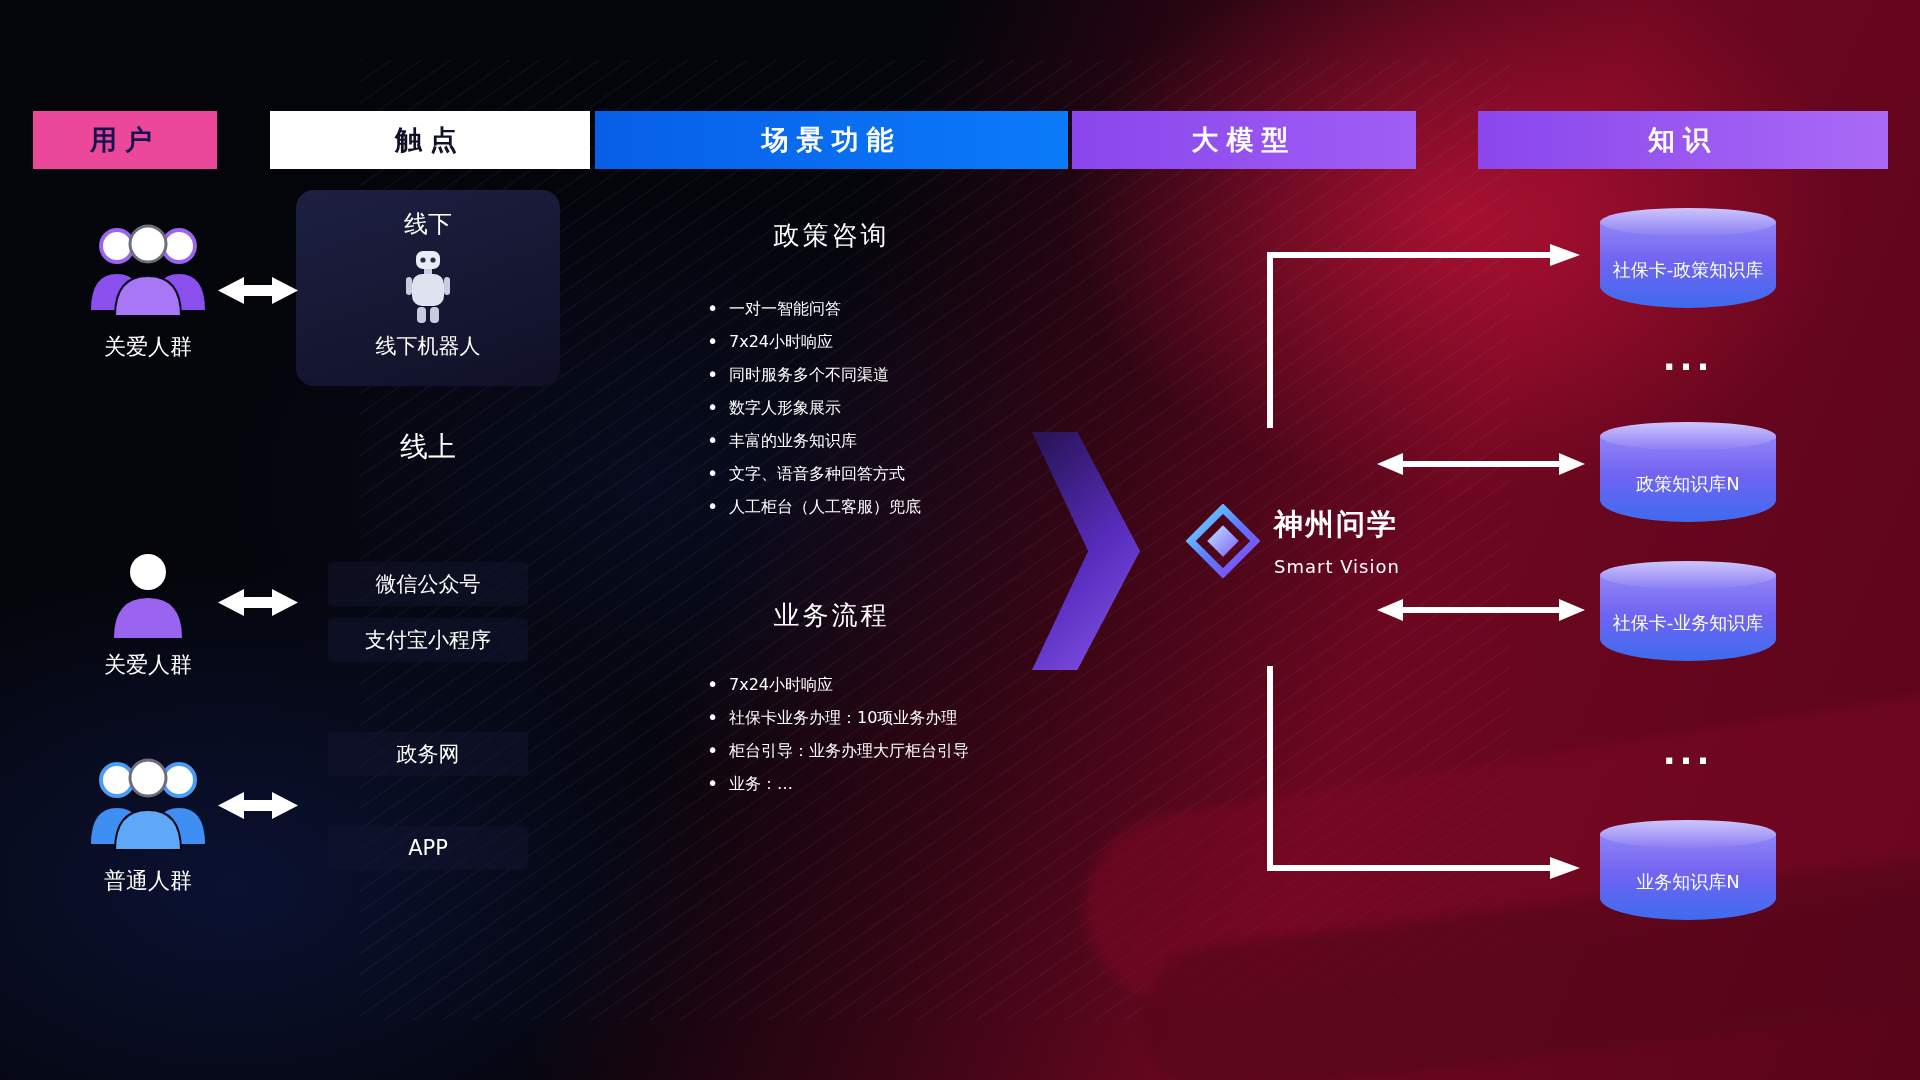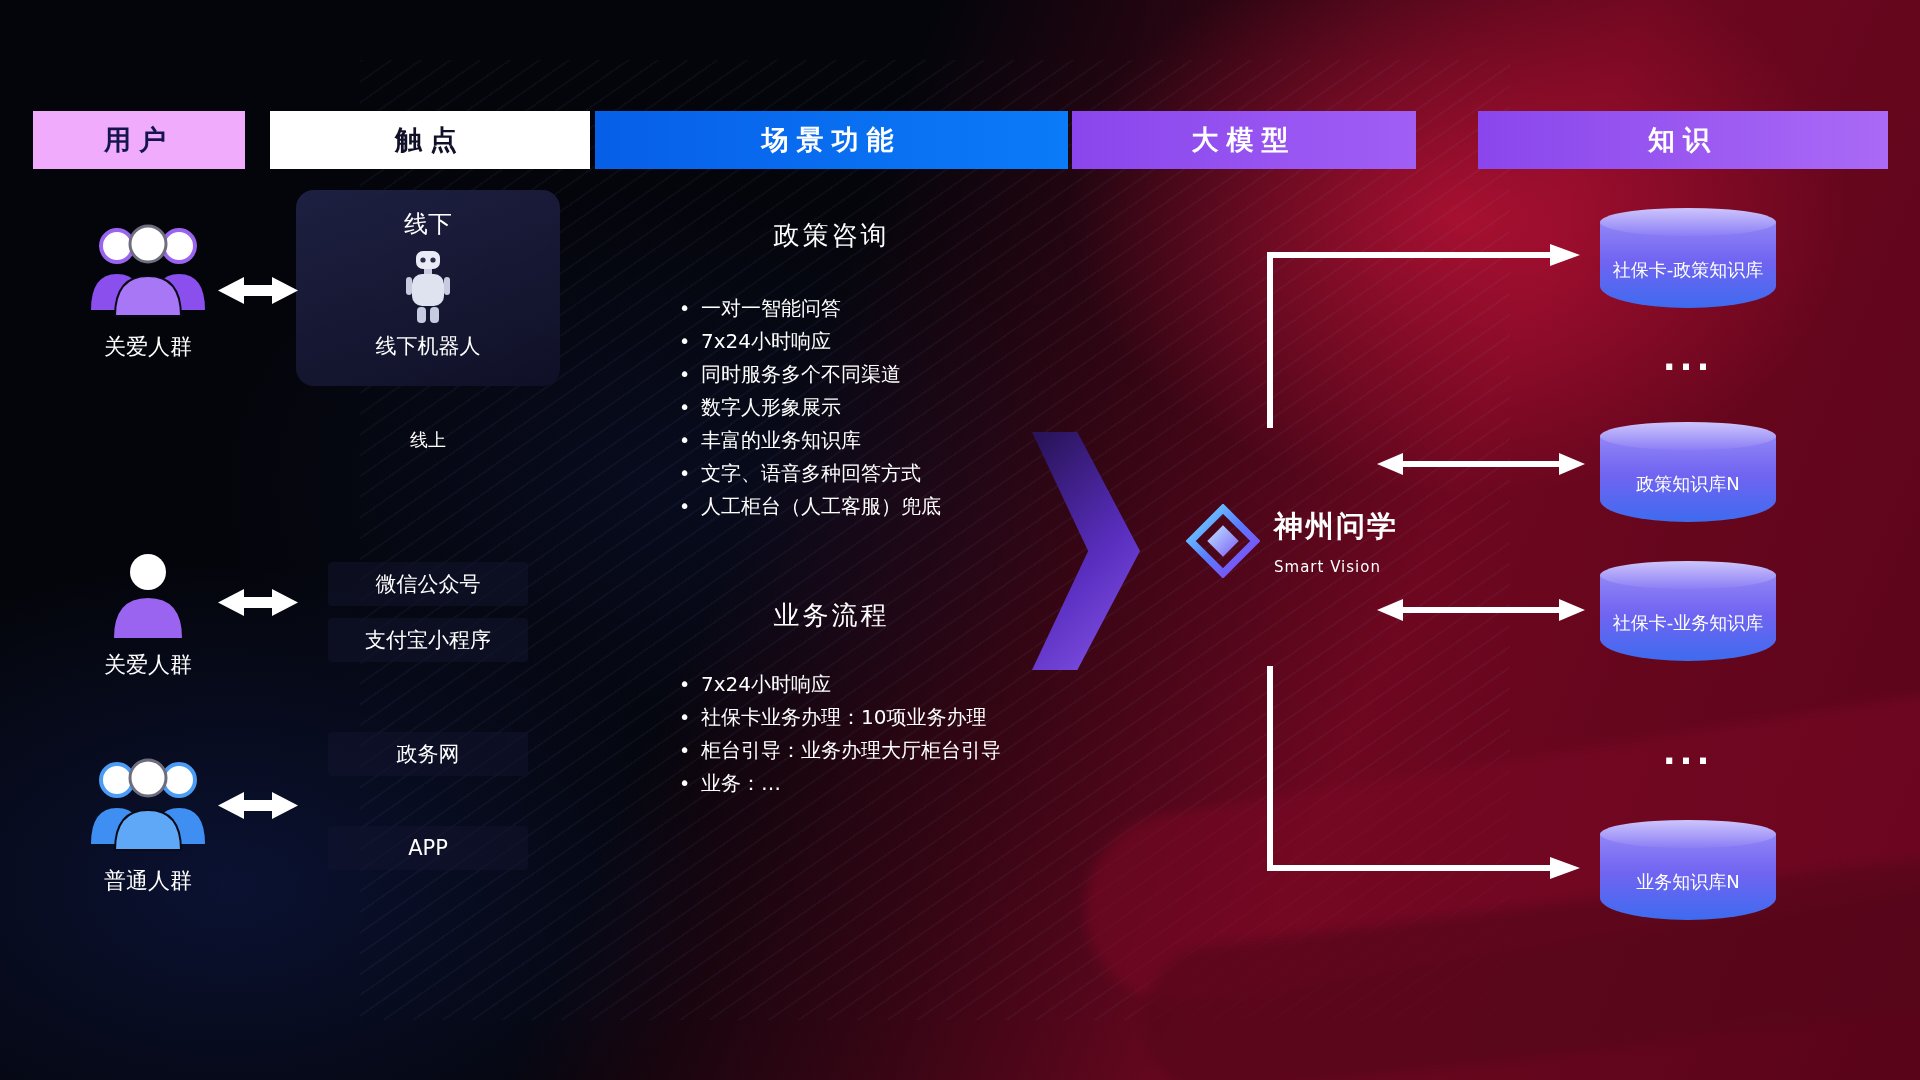--- a/index.html
+++ b/index.html
@@ -24,61 +24,61 @@
     background: repeating-linear-gradient(145deg, rgba(150,180,255,.055) 0 2px, transparent 2px 17px);
     opacity:.8;
   }
   .swoosh { position:absolute; border-radius:999px; filter:blur(6px); }
   .swoosh-1 { right:-160px; bottom:140px; width:1000px; height:190px; background:rgba(122,8,36,.55); transform:rotate(-9deg); }
   .swoosh-2 { right:-120px; bottom:30px;  width:900px;  height:150px; background:rgba(86,5,26,.7);  transform:rotate(-7deg); }
 
   
   .hdr { position:absolute; top:111px; height:58px; display:flex; align-items:center; justify-content:center;
          font-size:27px; font-weight:bold; letter-spacing:8px; }
-  .hdr-users { left:33px;   width:212px; background:#f0abfc; color:#15154e; }
+  .hdr-users { left:33px;   width:184px; background:#ec4899; color:#15154e; }
   .hdr-touch { left:270px;  width:320px; background:#ffffff; color:#101028; }
   .hdr-scene { left:595px;  width:473px; background:linear-gradient(90deg,#075fe8,#0b7bf8); color:#fff; }
   .hdr-model { left:1072px; width:344px; background:linear-gradient(90deg,#8a46ec,#a05ef5); color:#fff; }
   .hdr-know  { left:1478px; width:410px; background:linear-gradient(90deg,#8a46ec,#aa6af6); color:#fff; }
 
   
   .user-icon { position:absolute; left:83px; width:130px; text-align:center; }
   .user-label { position:absolute; width:180px; left:58px; text-align:center; font-size:22px; color:#fff; }
 
   
   .offline-card { position:absolute; left:296px; top:190px; width:264px; height:196px;
                   background:linear-gradient(160deg, rgba(32,34,70,.92), rgba(16,17,40,.92));
                   border-radius:18px; display:flex; flex-direction:column; align-items:center; }
   .offline-title { margin-top:18px; font-size:24px; }
   .robot-wrap { margin-top:6px; height:86px; display:flex; align-items:center; }
   .offline-device { font-size:21px; }
-  .online-title { position:absolute; left:296px; width:264px; top:428px; text-align:center; font-size:18px; }
+  .online-title { position:absolute; left:296px; width:264px; top:428px; text-align:center; font-size:28px; }
   .channel { position:absolute; left:328px; width:200px; height:44px; display:flex; align-items:center; justify-content:center;
              font-size:21px; background:rgba(18,20,46,.55); border-radius:4px; }
   .channel-1 { top:562px; } .channel-2 { top:618px; } .channel-3 { top:732px; } .channel-4 { top:826px; }
 
   
   .scn-title { position:absolute; left:595px; width:473px; text-align:center; font-size:26px; letter-spacing:3px; }
   .scn-title-1 { top:218px; } .scn-title-2 { top:598px; }
-  .scn-list { position:absolute; left:677px; list-style:none; font-size:20px; }
+  .scn-list { position:absolute; left:705px; list-style:none; font-size:16px; }
   .scn-list-1 { top:292px; } .scn-list-2 { top:668px; }
   .scn-list li { position:relative; padding-left:24px; line-height:33px; white-space:nowrap; }
   .scn-list li::before { content:"•"; position:absolute; left:2px; font-size:19px; }
 
   
   .big-arrow { position:absolute; left:1032px; top:432px; width:108px; height:238px;
                background:linear-gradient(135deg,#2a1560 5%, #5b30c8 55%, #8b5cf6 100%);
                clip-path:polygon(0 0, 42% 0, 100% 50%, 42% 100%, 0 100%, 52% 50%);
                opacity:.95; }
 
   
   .logo { position:absolute; left:1186px; top:504px; display:flex; align-items:center; }
   .logo-text { margin-left:14px; }
   .logo-name { font-size:29px; font-weight:bold; letter-spacing:2px; }
-  .logo-sub { font-size:15px; letter-spacing:1px; margin-top:11px; }
+  .logo-sub { font-size:18px; letter-spacing:1px; margin-top:11px; }
 
   
   .cyl { position:absolute; left:1600px; width:176px; height:100px; }
   .cyl-1 { top:208px; } .cyl-2 { top:422px; } .cyl-3 { top:561px; } .cyl-4 { top:820px; }
   .cyl .body { position:absolute; left:0; right:0; top:14px; bottom:0;
                background:linear-gradient(180deg,#9186f6 0%, #7164f1 45%, #3e6bef 100%);
                border-radius:0 0 88px 88px / 0 0 22px 22px; }
   .cyl .cap  { position:absolute; left:0; right:0; top:0; height:28px; border-radius:50%;
                background:linear-gradient(180deg,#cdc5fc,#8c7ef5); }
   .cyl .lbl  { position:absolute; left:10px; right:10px; top:30px; bottom:6px; display:flex; align-items:center;

